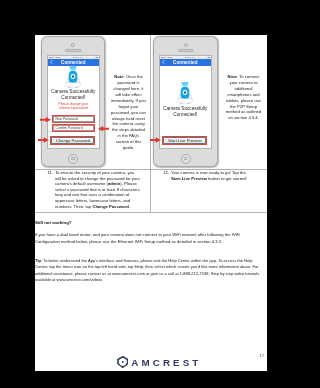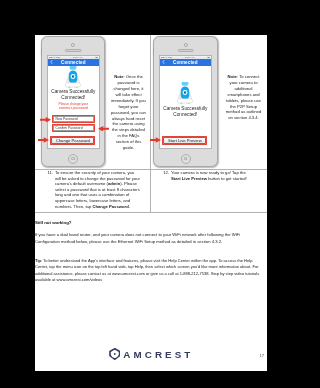--- a/index.html
+++ b/index.html
@@ -218,21 +218,21 @@
   </div>
   <div class="cap" style="left:123px;top:135px;width:108px;">
     <div class="cap-num">12.</div>
     <div class="cap-txt" style="width:85px;"><span>Your camera is now ready to go! Tap the </span><b>Start Live Preview</b><span> button to get started!</span></div>
   </div>
 
   <div class="h-still" style="left:0;top:184.5px;">Still not working?</div>
   <div class="p-body" style="left:0;top:195.5px;width:230px;">If you have a dual band router, and your camera does not connect to your WiFi network after following the WiFi Configuration method below, please use the Ethernet WiFi Setup method as detailed in section 4.3.2.</div>
   <div class="p-tip" style="left:0;top:223px;width:230px;"><b>Tip</b><span>: To better understand the App's interface and features, please visit the Help Center within the app. To access the Help Center, tap the menu icon on the top left hand side, tap Help, then select which screen you'd like more information about. For additional assistance, please contact us at www.amcrest.com or give us a call at 1-888-212-7538. Step by step video tutorials available at www.amcrest.com/videos</span></div>
 
-  <div class="footer" style="top:313px;">
+  <div class="footer" style="top:321px;padding-left:8px;">
     <svg width="11.5" height="12" viewBox="0 0 46 48">
       <path d="M23 3 L42 14 L42 30 L23 45 L4 30 L4 14 Z" fill="none" stroke="#333c61" stroke-width="6.5" stroke-linejoin="miter"></path>
       <circle cx="23" cy="24" r="14.5" fill="#ffffff"></circle>
       <circle cx="23" cy="24" r="3.6" fill="#333c61"></circle>
     </svg>
     <span class="logo-text">AMCREST</span>
   </div>
   <div class="pgnum" style="right:3px;top:317.5px;">17</div>
 </div>
 

